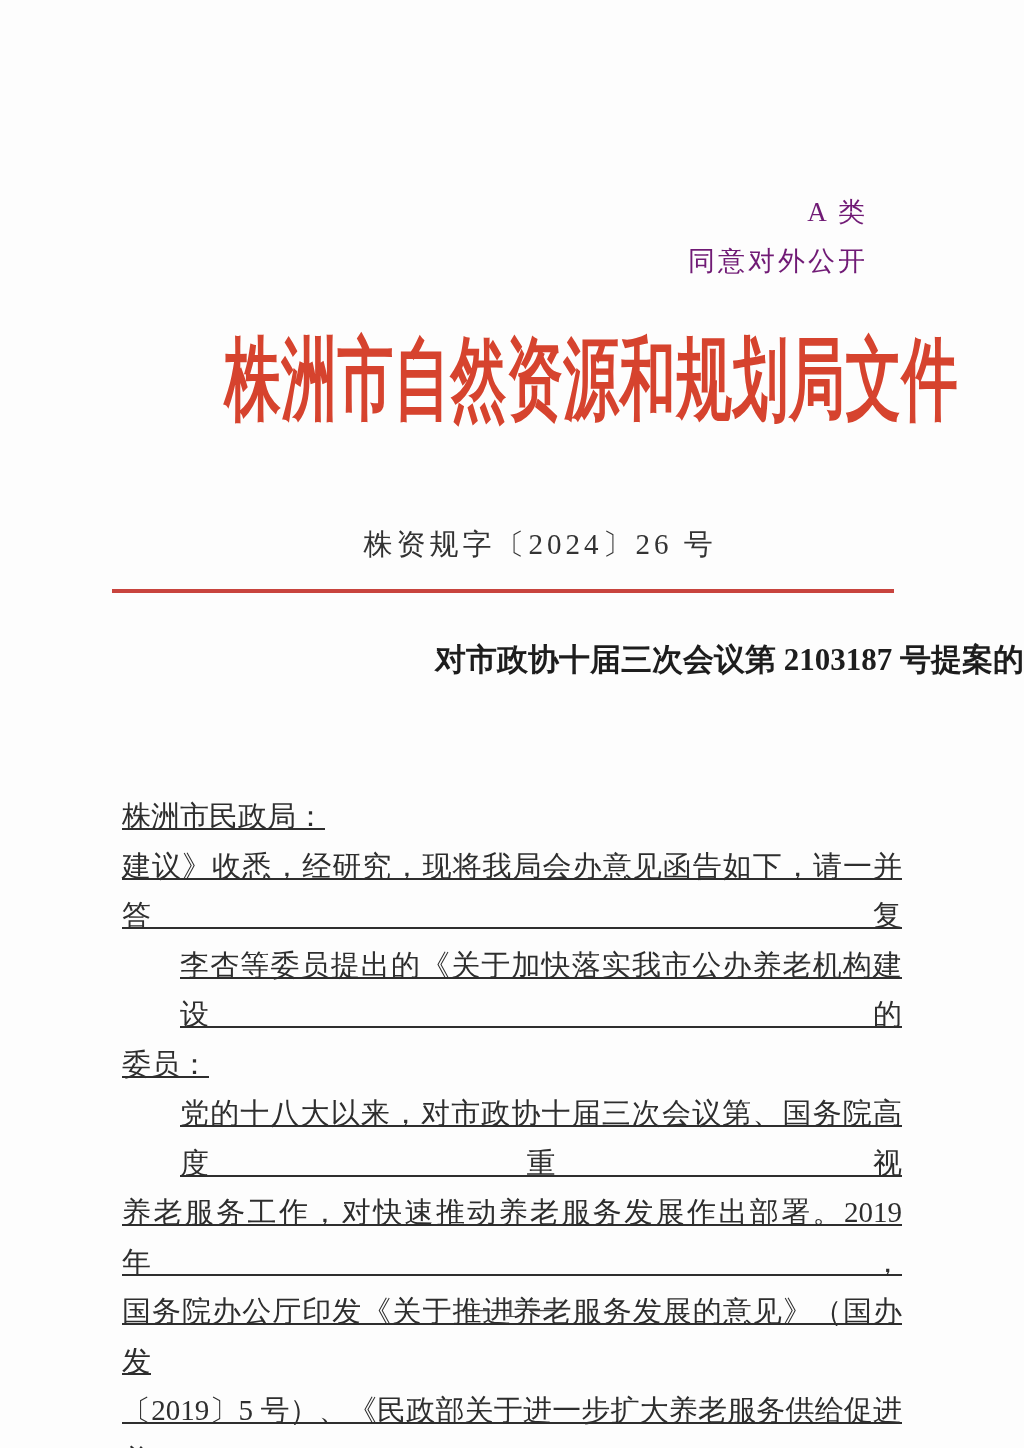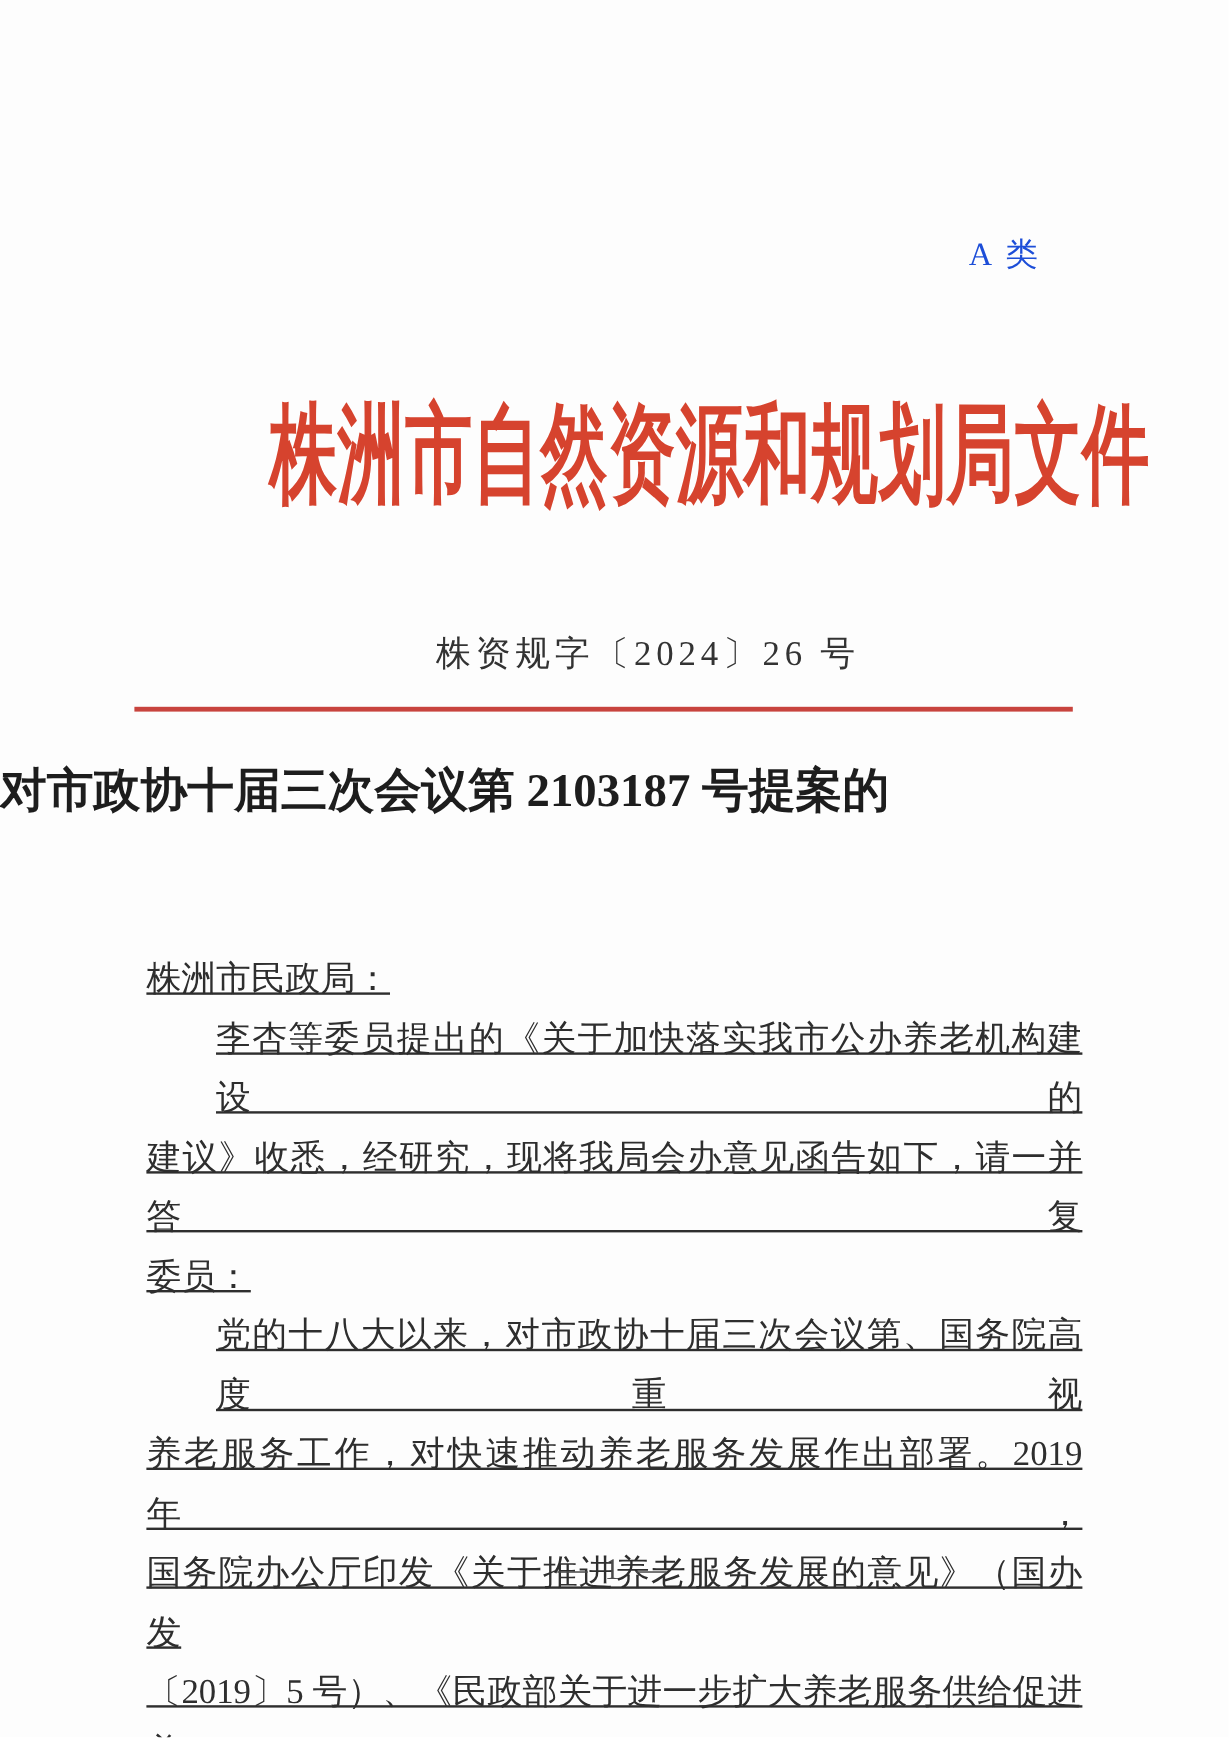--- a/index.html
+++ b/index.html
@@ -16,21 +16,21 @@
     overflow: hidden;
     color: #2b2b2b;
   }
   .classification-block {
     position: absolute;
     top: 188px;
     right: 156px;
     text-align: right;
     font-size: 27px;
     line-height: 49px;
-    color: #1d4ed8;
+    color: #701a75;
     letter-spacing: 3px;
     white-space: nowrap;
   }
   .banner-wrap {
     position: absolute;
     top: 330px;
     left: 0;
     width: 100%;
     text-align: left;
   }
@@ -61,22 +61,22 @@
     top: 589px;
     left: 112px;
     width: 782px;
     height: 4px;
   }
   .doc-title {
     position: absolute;
     top: 632px;
     left: 0;
     width: 100%;
-    text-align: left;
-    font-size: 39px;
+    text-align: right;
+    font-size: 31px;
     font-weight: bold;
     color: #1d1d1d;
     line-height: 56px;
     white-space: nowrap;
   }
   .body-block {
     position: absolute;
     top: 792px;
     left: 122px;
     width: 780px;
@@ -108,39 +108,40 @@
     white-space: nowrap;
   }
 </style>
 </head>
 <body>
 
 <div class="page">
 
   <div class="classification-block">
     <div>A 类</div>
+    <div>同意对外公开</div>
   </div>
 
   <div class="banner-wrap">
     <div class="banner-text" style="color: rgb(214, 67, 46);">株洲市自然资源和规划局文件</div>
   </div>
 
   <div class="doc-number">株资规字〔2024〕26 号</div>
 
   <div class="red-rule" style="background: rgb(200, 68, 62);"></div>
 
   <div class="doc-title">
     <div>对市政协十届三次会议第 2103187 号提案的</div>
   </div>
 
   <div class="body-block">
     <div class="body-line">株洲市民政局：</div>
     <div id="body-lines">
+        <div class="body-line fill">建议》收悉，经研究，现将我局会办意见函告如下，请一并答复</div>
         <div class="body-line indent fill">李杏等委员提出的《关于加快落实我市公办养老机构建设的</div>
-        <div class="body-line fill">建议》收悉，经研究，现将我局会办意见函告如下，请一并答复</div>
         <div class="body-line">委员：</div>
         <div class="body-line indent fill">党的十八大以来，对市政协十届三次会议第、国务院高度重视</div>
         <div class="body-line fill">养老服务工作，对快速推动养老服务发展作出部署。2019 年，</div>
         <div class="body-line fill">国务院办公厅印发《关于推进养老服务发展的意见》（国办发</div>
         <div class="body-line fill">〔2019〕5 号）、《民政部关于进一步扩大养老服务供给促进养</div>
       </div>
   </div>
 
   <div class="page-footer">— 1 —</div>
 

